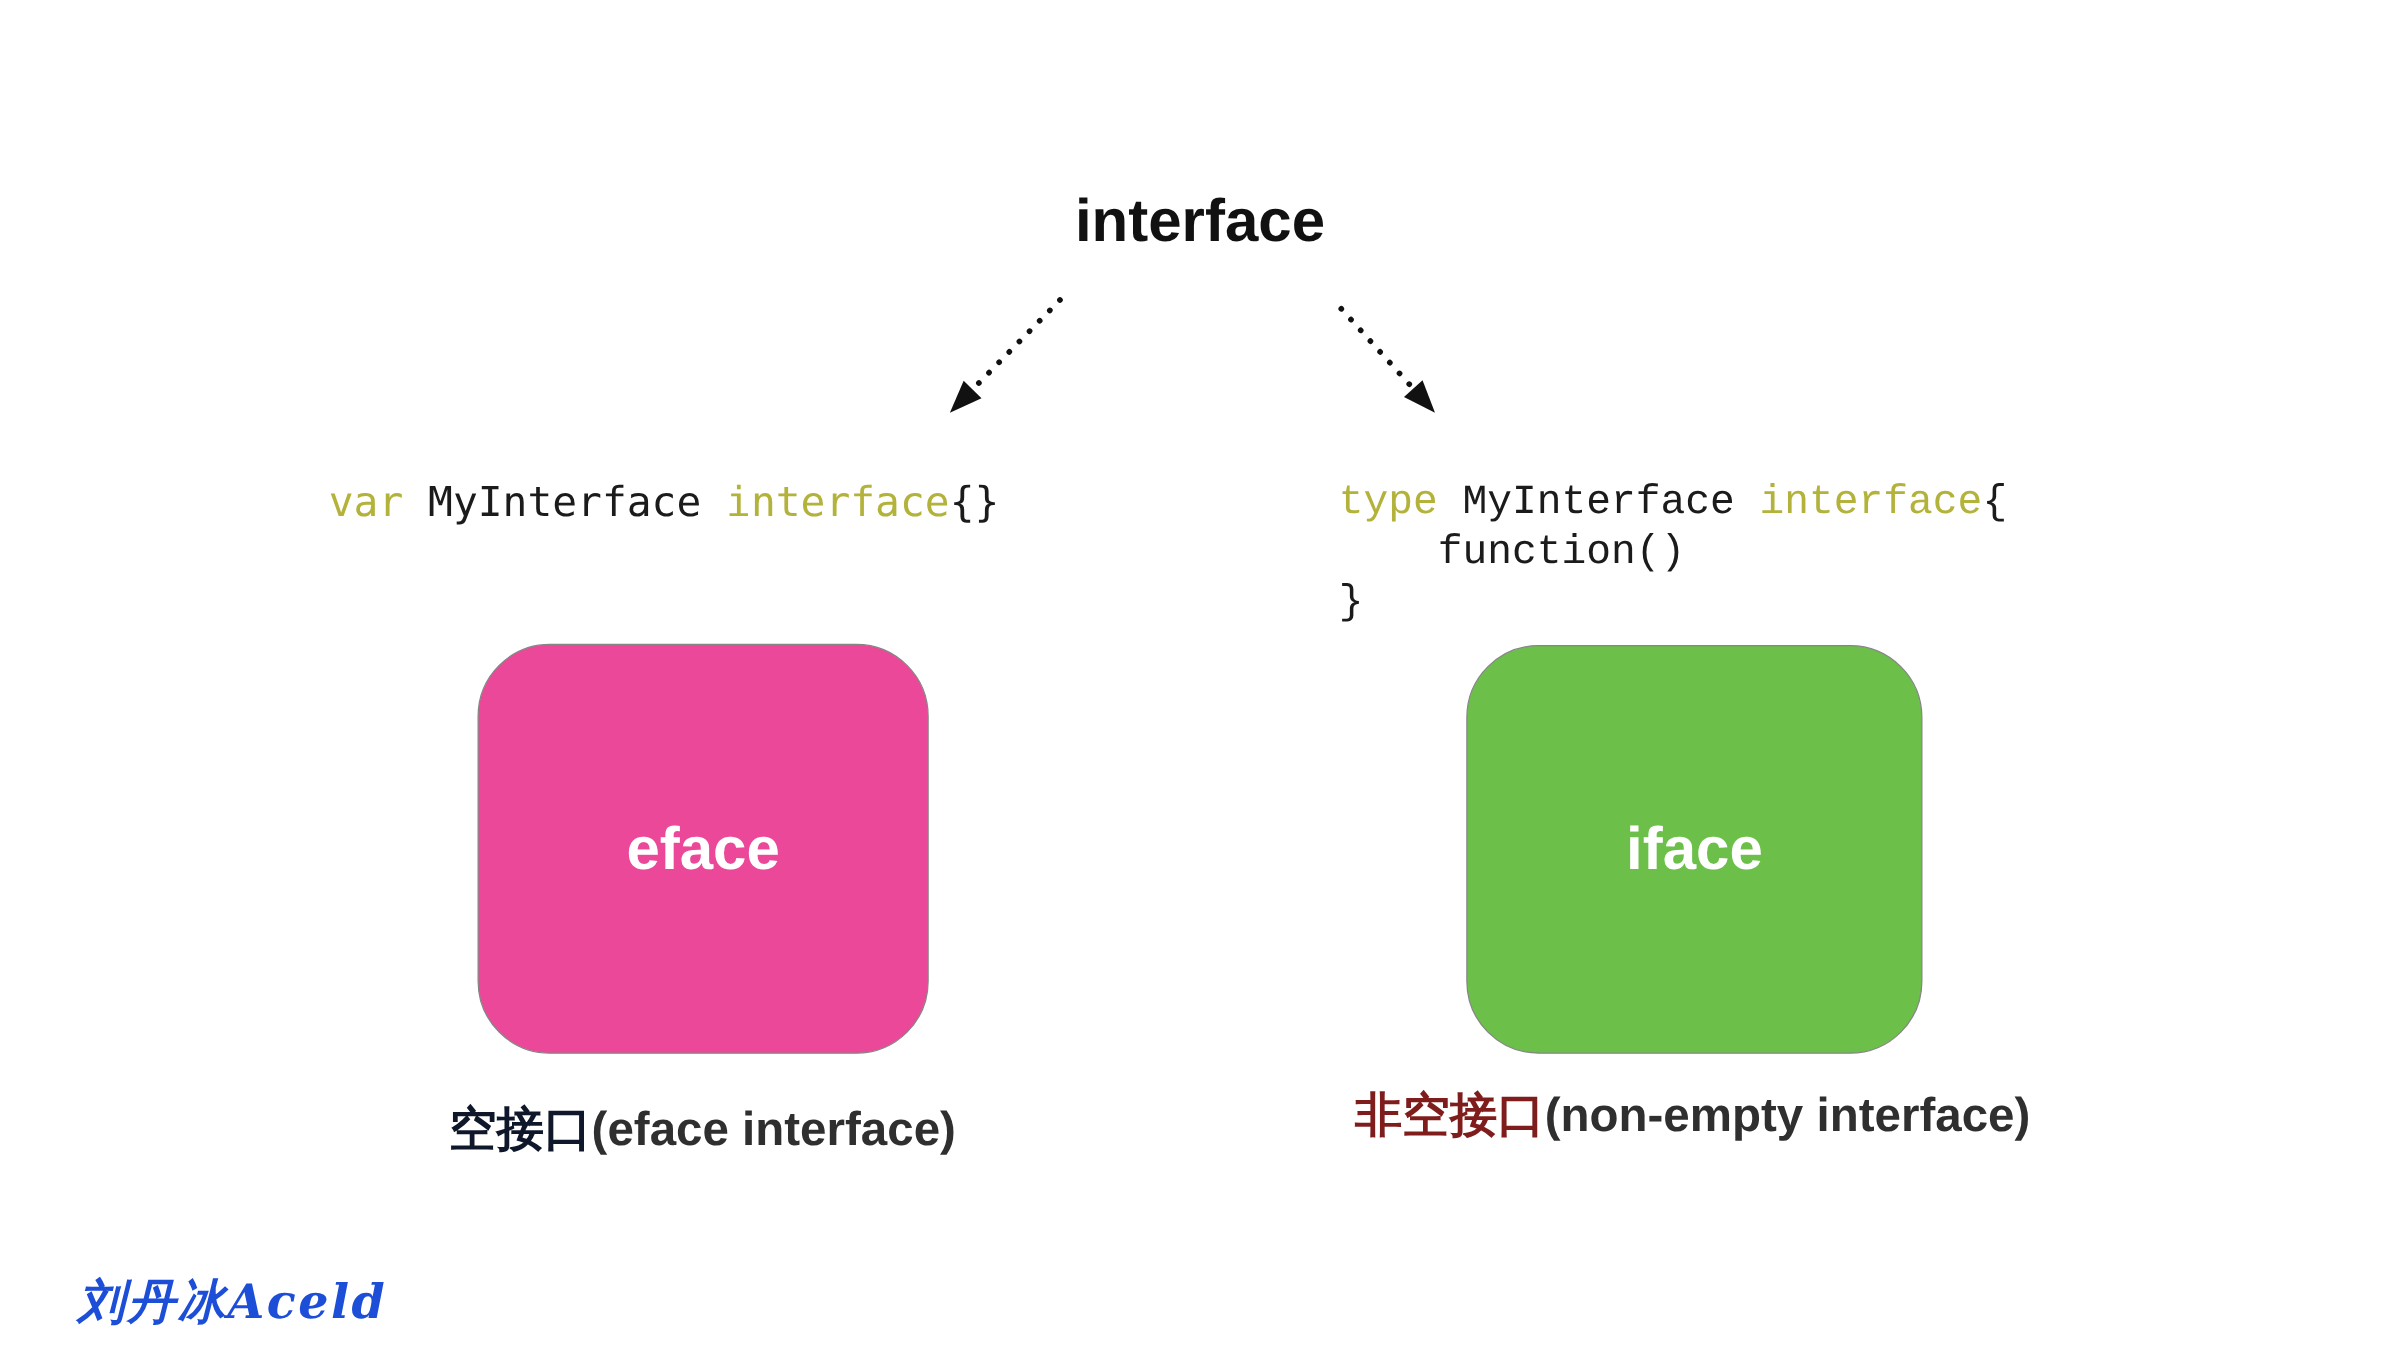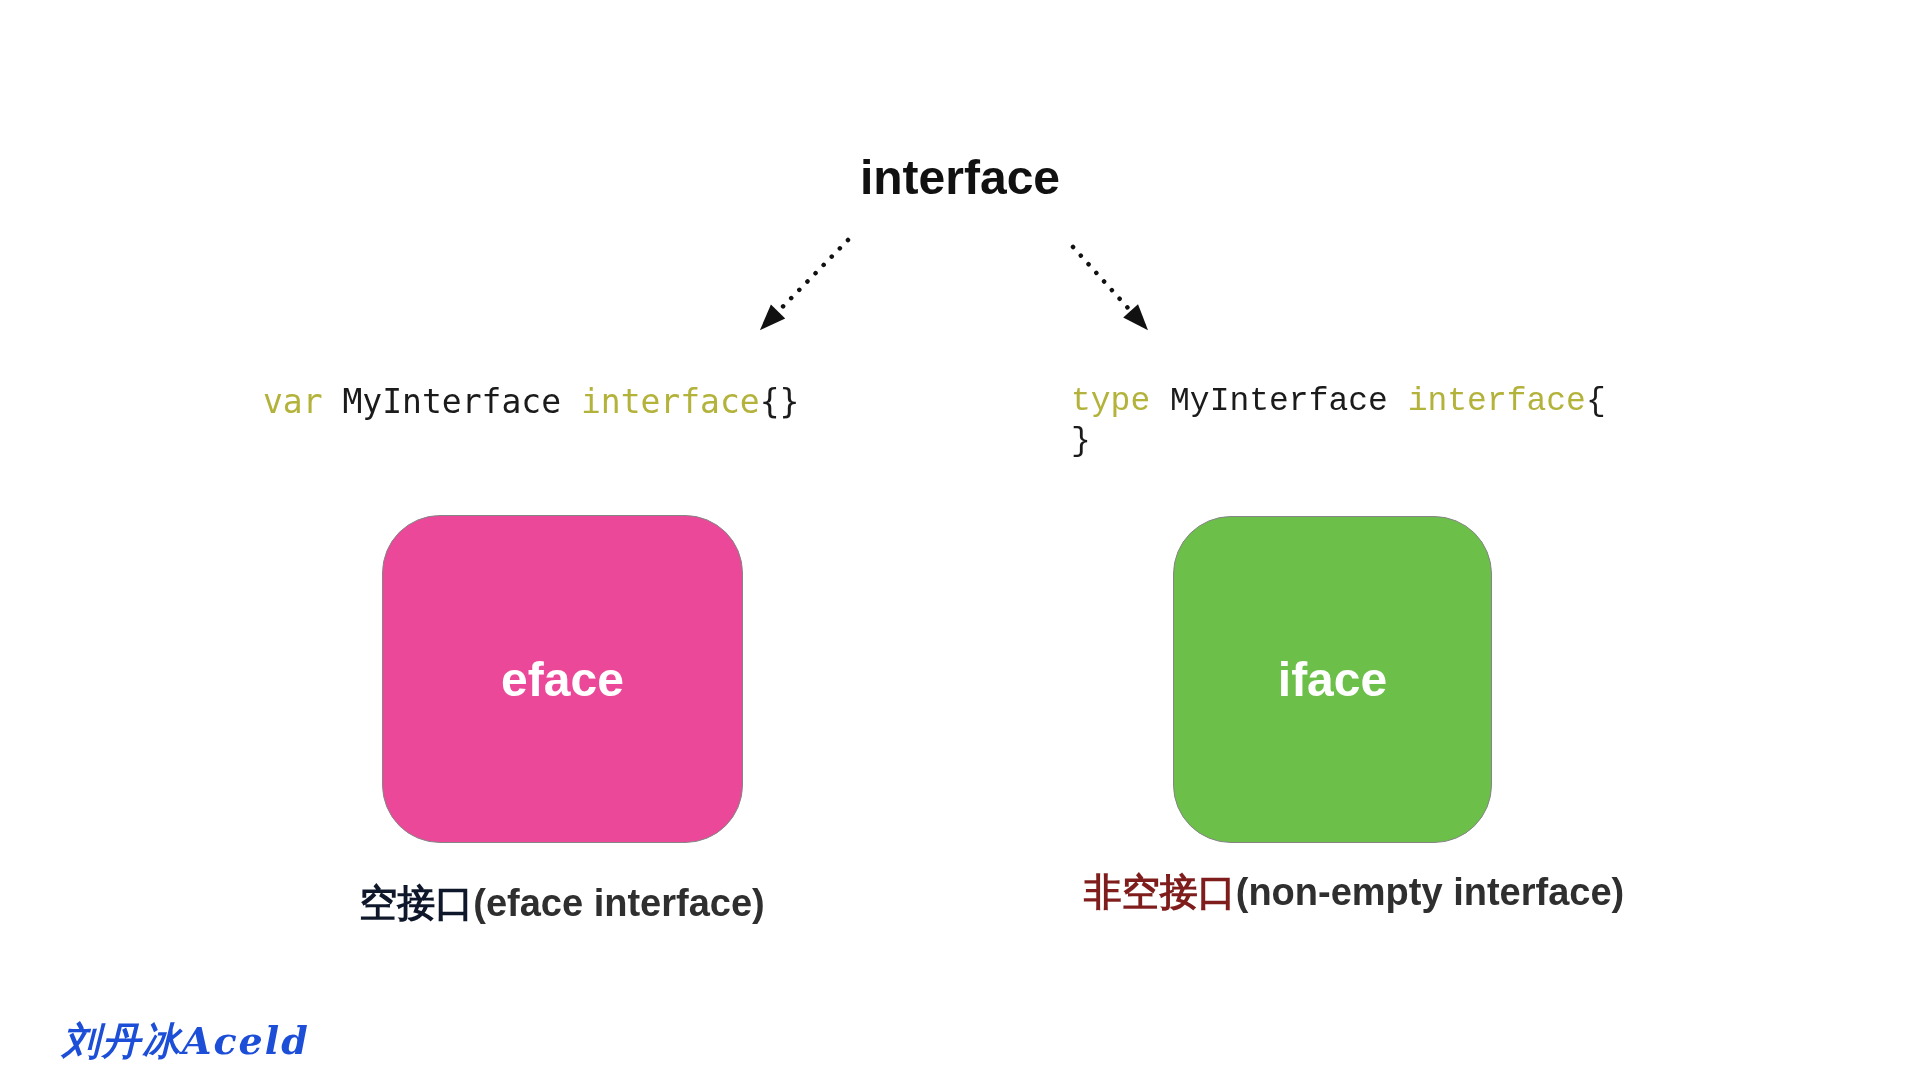--- a/index.html
+++ b/index.html
@@ -23,21 +23,21 @@
   .code .kw{color:#b3b23b;margin-top:48px;}
   .code-left{left:263px;top:382px;}
   .code-right{left:1071px;top:382px;font-family:Liberation Mono, monospace;}
 
   .node{
     border:1.5px solid #858585;
     display:flex;align-items:center;justify-content:center;
     box-sizing:border-box;border-radius:58px;
   }
   .node-eface{left:382px;top:515px;width:361px;height:328px;background:#ec4899;}
-  .node-iface{left:1173px;top:516px;width:319px;height:327px;background:#6cc04a;}
+  .node-iface{left:1173px;top:516px;width:365px;height:327px;background:#6cc04a;}
   .node-label{
     color:#ffffff;font-weight:bold;font-size:48px;
     font-family:"Liberation Sans", sans-serif;
   }
 
   .caption{
     font-size:38px;font-weight:bold;color:#2f2f2f;text-align:center;
     white-space:nowrap;
   }
   .caption-left{left:212px;top:878px;width:700px;}
@@ -61,21 +61,21 @@
     <marker id="ah" markerUnits="userSpaceOnUse" markerWidth="30" markerHeight="24" refX="24" refY="11" orient="auto">
       <path d="M1,1 L27,11 L1,21 Z" fill="#111111"></path>
     </marker>
   </defs>
   <line x1="848" y1="240" x2="762" y2="328" stroke="#111111" stroke-width="4.5" stroke-linecap="round" stroke-dasharray="0.1 11.5" marker-end="url(#ah)"></line>
   <line x1="1073" y1="247" x2="1146" y2="328" stroke="#111111" stroke-width="4.5" stroke-linecap="round" stroke-dasharray="0.1 11.5" marker-end="url(#ah)"></line>
 </svg>
 
 <div class="abs code code-left"><span class="kw">var</span><span> MyInterface </span><span class="kw">interface</span><span>{}</span></div>
 
-<div class="abs code code-right"><div><span class="kw">type</span><span> MyInterface </span><span class="kw">interface</span><span>{</span></div><div>}</div></div>
+<div class="abs code code-right"><div><span class="kw">type</span><span> MyInterface </span><span class="kw">interface</span><span>{</span></div><div>    function()</div><div>}</div></div>
 
 <div class="abs node node-eface">
   <span class="node-label">eface</span>
 </div>
 
 <div class="abs node node-iface">
   <span class="node-label">iface</span>
 </div>
 
 <div class="abs caption caption-left"><span class="zh-blue">空接口</span><span>(eface interface)</span></div>

